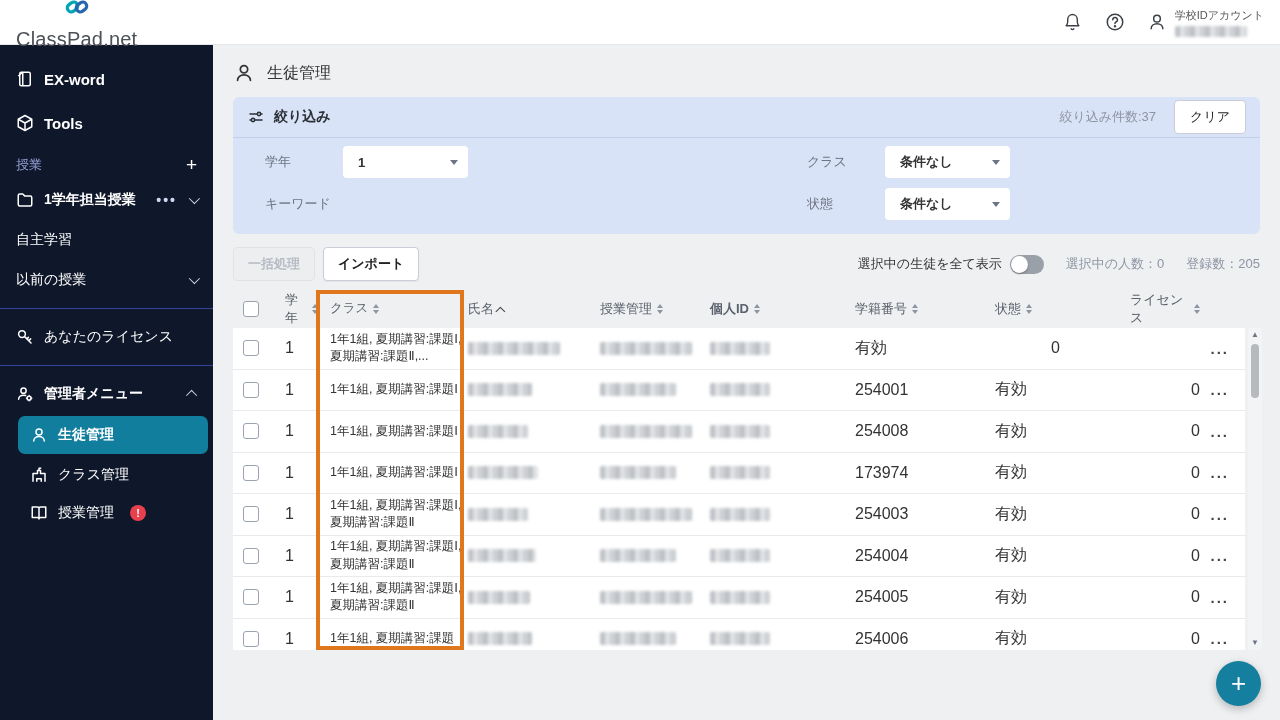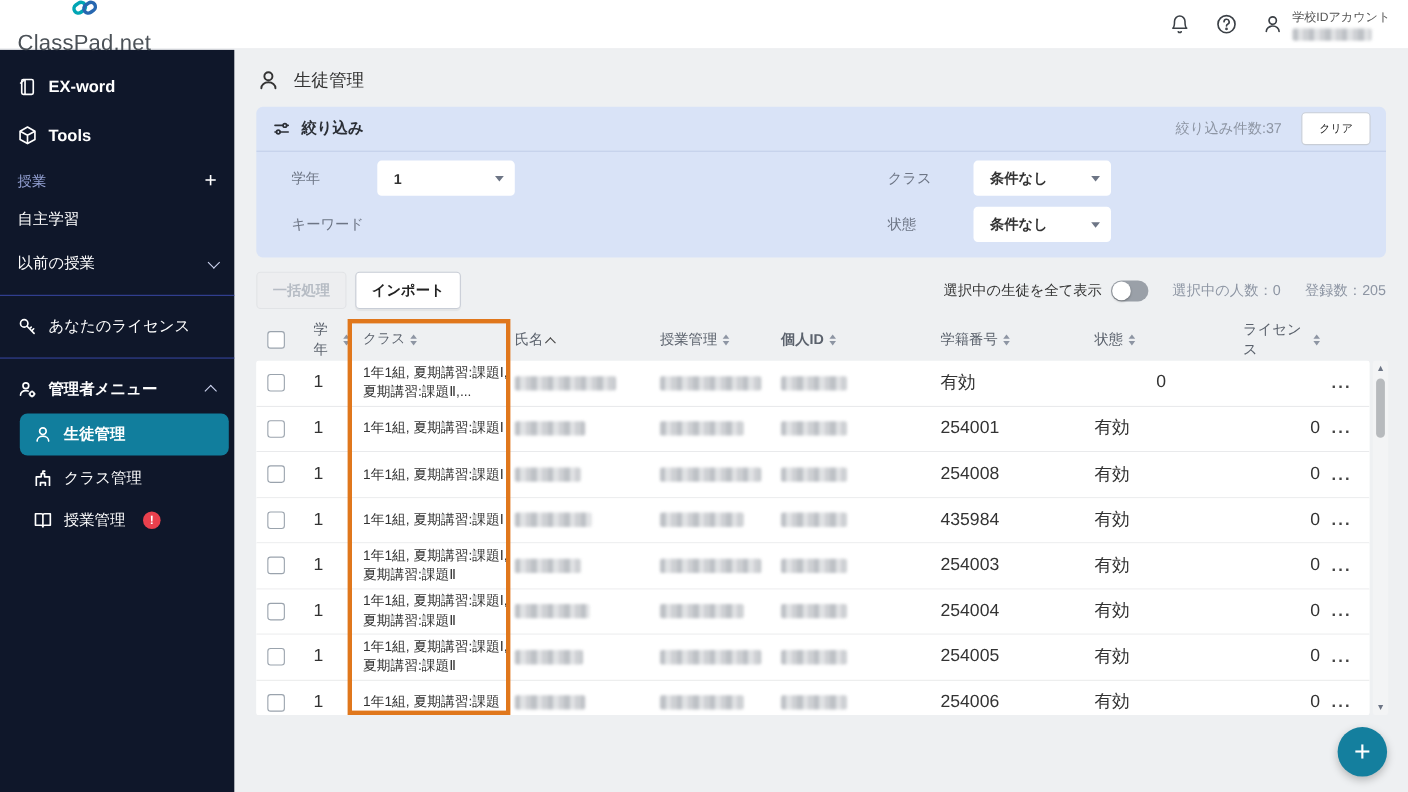--- a/index.html
+++ b/index.html
@@ -43,21 +43,21 @@
   
   .main { position:absolute; top:45px; left:213px; right:0; bottom:0; }
   .page-title { display:flex; align-items:center; gap:12px; padding:17px 20px 13px; font-size:16px; color:#333; }
 
   
   .filter-panel { margin:0 20px; background:#d9e3f7; border-radius:6px; overflow:hidden; }
   .filter-head { display:flex; align-items:center; height:41px; padding:0 14px; border-bottom:1px solid #c2cfe9; }
   .filter-title { font-size:14px; font-weight:bold; color:#2b2f36; margin-left:9px; }
   .filter-head .spacer { flex:1; }
   .filter-count { font-size:13px; color:#8d95a3; margin-right:18px; }
-  .btn-clear { background:#fff; border:1px solid #c8cdd6; border-radius:4px; font-size:10px; padding:7px 15px; cursor:pointer; color:#222;
+  .btn-clear { background:#fff; border:1px solid #c8cdd6; border-radius:4px; font-size:13px; padding:7px 15px; cursor:pointer; color:#222;
                font-family:inherit; }
   .filter-body { display:grid; grid-template-columns: 560px 1fr; padding:8px 14px 14px 14px; row-gap:10px; }
   .field { display:flex; align-items:center; }
   .field label { font-size:13px; color:#6d7585; width:78px; flex:0 0 78px; }
   .select { background:#fff; border-radius:4px; height:32px; width:125px; display:flex; align-items:center;
             padding:0 10px 0 15px; font-size:13px; font-weight:bold; cursor:pointer; justify-content:space-between; }
   .select .tri { width:0; height:0; border-left:4.5px solid transparent; border-right:4.5px solid transparent; border-top:5.5px solid #6d7585; }
   .input-pill { background:#fff; border:none; border-radius:18px; height:34px; width:462px; padding:0 16px; font-size:13px;
                 font-family:inherit; color:#333; }
   .input-pill::placeholder { color:#b4bac6; }
@@ -185,20 +185,32 @@
       </svg>
     </span>
     <span>Tools</span>
   </div>
 
   <div class="side-section">
     <span>授業</span>
     <span class="plus-icon">+</span>
   </div>
 
+  <div class="side-item" style="font-weight:bold;">
+    <span class="sicon">
+      <svg width="18" height="18" viewBox="0 0 24 24" fill="none" stroke="#fff" stroke-width="2" stroke-linejoin="round">
+        <path d="M3 6a2 2 0 0 1 2-2h4l2.5 2.5H19a2 2 0 0 1 2 2V18a2 2 0 0 1-2 2H5a2 2 0 0 1-2-2z"></path>
+      </svg>
+    </span>
+    <span>1学年担当授業</span>
+    <span class="right">
+      <span class="dots">•••</span>
+      <span class="chev down"></span>
+    </span>
+  </div>
   <div class="side-item">
     <span>自主学習</span>
   </div>
   <div class="side-item">
     <span>以前の授業</span>
     <span class="right">
         <span class="chev down"></span>
       </span>
   </div>
 
@@ -474,21 +486,21 @@
           </div>
         <div class="cell c-name">
             <span class="redact tall r-name"></span>
           </div>
         <div class="cell c-furi">
             <span class="redact tall r-furi"></span>
           </div>
         <div class="cell c-pid">
             <span class="redact tall r-pid"></span>
           </div>
-        <div class="cell c-sno">435984</div>
+        <div class="cell c-sno">173974</div>
         <div class="cell c-status">有効</div>
         <div class="cell c-lic">0</div>
         <div class="cell c-act">
             <span class="row-dots">...</span>
           </div>
       </div>
         <div class="trow">
         <div class="cell c-check">
             <span class="checkbox"></span>
           </div>

